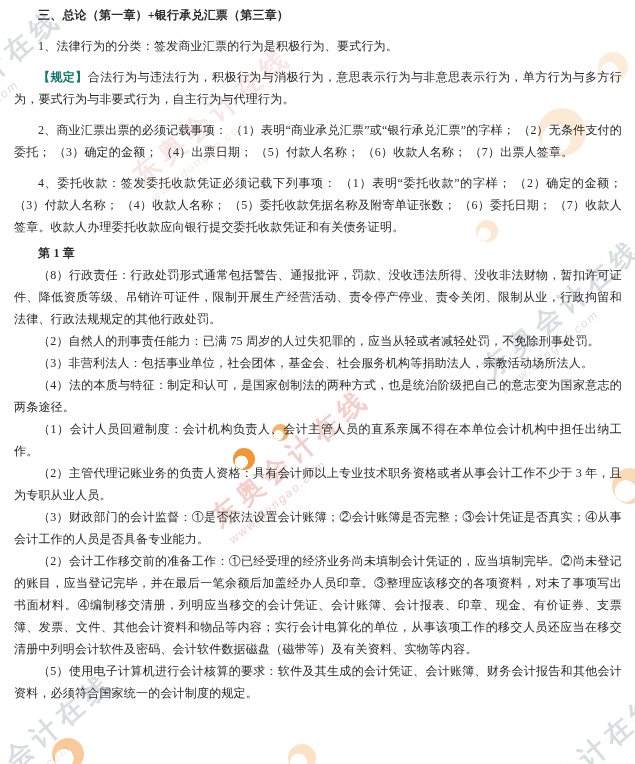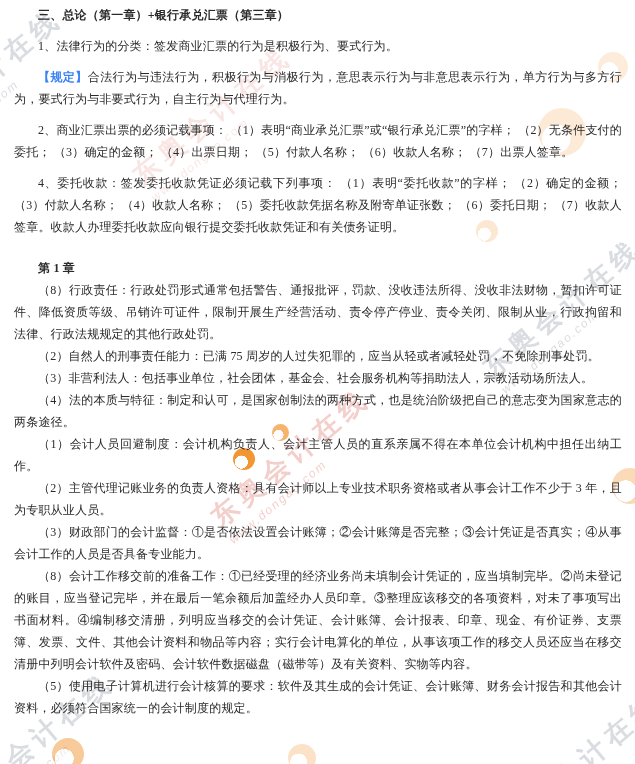--- a/index.html
+++ b/index.html
@@ -38,24 +38,24 @@
   .content p {
     margin: 0;
     font-size: 12px;
     line-height: 22px;
     color: #2a2a2a;
     text-indent: 2em;
     letter-spacing: 0.2px;
     text-align: justify;
   }
   .content p.sp { margin-top: 9px; }
-  .content p.sp-sm { margin-top: 19px; }
+  .content p.sp-sm { margin-top: 4px; }
   .title { font-size: 13px; font-weight: bold; color: #6e231c; }
   .heading { font-weight: bold; }
-  .tag { color: #3b82f6; font-weight: bold; margin-top: 16px; }
+  .tag { color: #0f766e; font-weight: bold; margin-top: 16px; }
 </style>
 </head>
 <body>
 
 <div class="page">
 
   <div class="wm-layer">
 
     <div class="wm wm-gray" style="left:-112px; top:58px;">
       <span class="cn">东奥会计在线</span>
@@ -111,17 +111,17 @@
 
     <p>（8）行政责任：行政处罚形式通常包括警告、通报批评，罚款、没收违法所得、没收非法财物，暂扣许可证件、降低资质等级、吊销许可证件，限制开展生产经营活动、责令停产停业、责令关闭、限制从业，行政拘留和法律、行政法规规定的其他行政处罚。</p>
     <p>（2）自然人的刑事责任能力：已满 75 周岁的人过失犯罪的，应当从轻或者减轻处罚，不免除刑事处罚。</p>
     <p>（3）非营利法人：包括事业单位，社会团体，基金会、社会服务机构等捐助法人，宗教活动场所法人。</p>
     <p>（4）法的本质与特征：制定和认可，是国家创制法的两种方式，也是统治阶级把自己的意志变为国家意志的两条途径。</p>
 
 
     <p>（1）会计人员回避制度：会计机构负责人、会计主管人员的直系亲属不得在本单位会计机构中担任出纳工作。</p>
     <p>（2）主管代理记账业务的负责人资格：具有会计师以上专业技术职务资格或者从事会计工作不少于 3 年，且为专职从业人员。</p>
     <p>（3）财政部门的会计监督：①是否依法设置会计账簿；②会计账簿是否完整；③会计凭证是否真实；④从事会计工作的人员是否具备专业能力。</p>
-    <p>（8）会计工作移交前的准备工作：①已经受理的经济业务尚未填制会计凭证的，应当填制完毕。②尚未登记的账目，应当登记完毕，并在最后一笔余额后加盖经办人员印章。③整理应该移交的各项资料，对未了事项写出书面材料。④编制移交清册，列明应当移交的会计凭证、会计账簿、会计报表、印章、现金、有价证券、支票簿、发票、文件、其他会计资料和物品等内容；实行会计电算化的单位，从事该项工作的移交人员还应当在移交清册中列明会计软件及密码、会计软件数据磁盘（磁带等）及有关资料、实物等内容。</p>
+    <p>（2）会计工作移交前的准备工作：①已经受理的经济业务尚未填制会计凭证的，应当填制完毕。②尚未登记的账目，应当登记完毕，并在最后一笔余额后加盖经办人员印章。③整理应该移交的各项资料，对未了事项写出书面材料。④编制移交清册，列明应当移交的会计凭证、会计账簿、会计报表、印章、现金、有价证券、支票簿、发票、文件、其他会计资料和物品等内容；实行会计电算化的单位，从事该项工作的移交人员还应当在移交清册中列明会计软件及密码、会计软件数据磁盘（磁带等）及有关资料、实物等内容。</p>
     <p>（5）使用电子计算机进行会计核算的要求：软件及其生成的会计凭证、会计账簿、财务会计报告和其他会计资料，必须符合国家统一的会计制度的规定。</p>
   </div>
 
 </div>
 
 </body></html>

